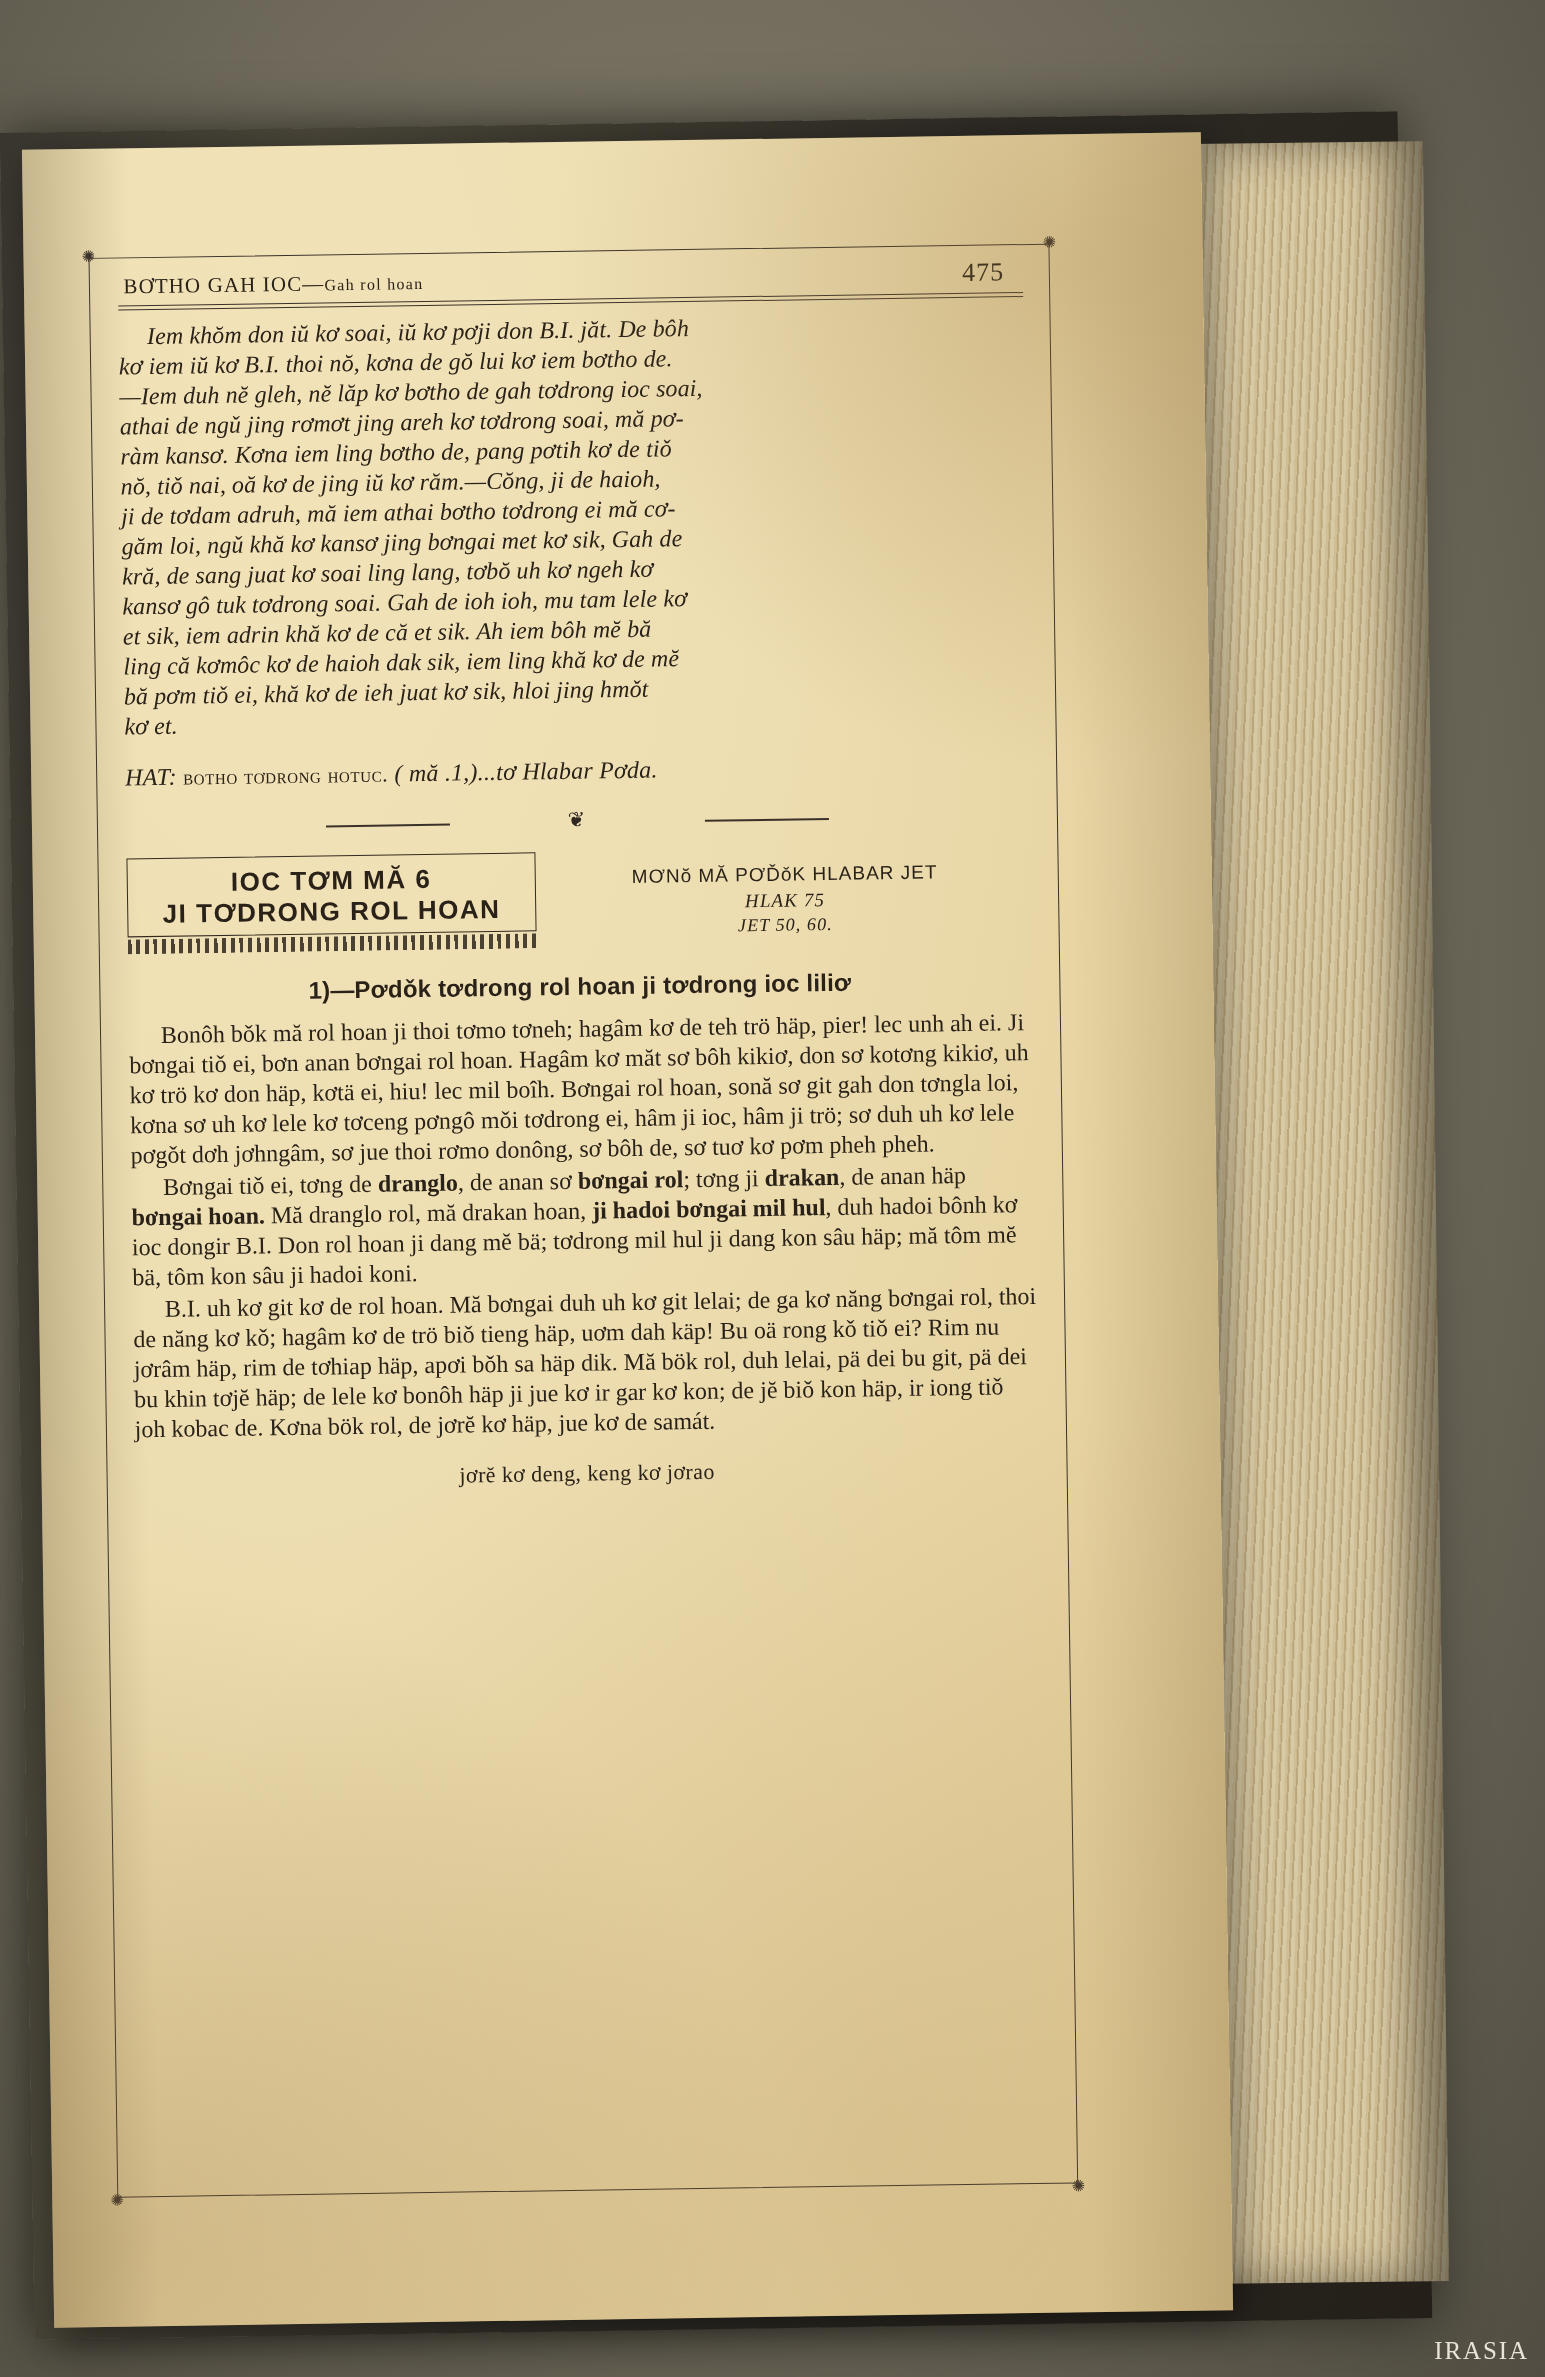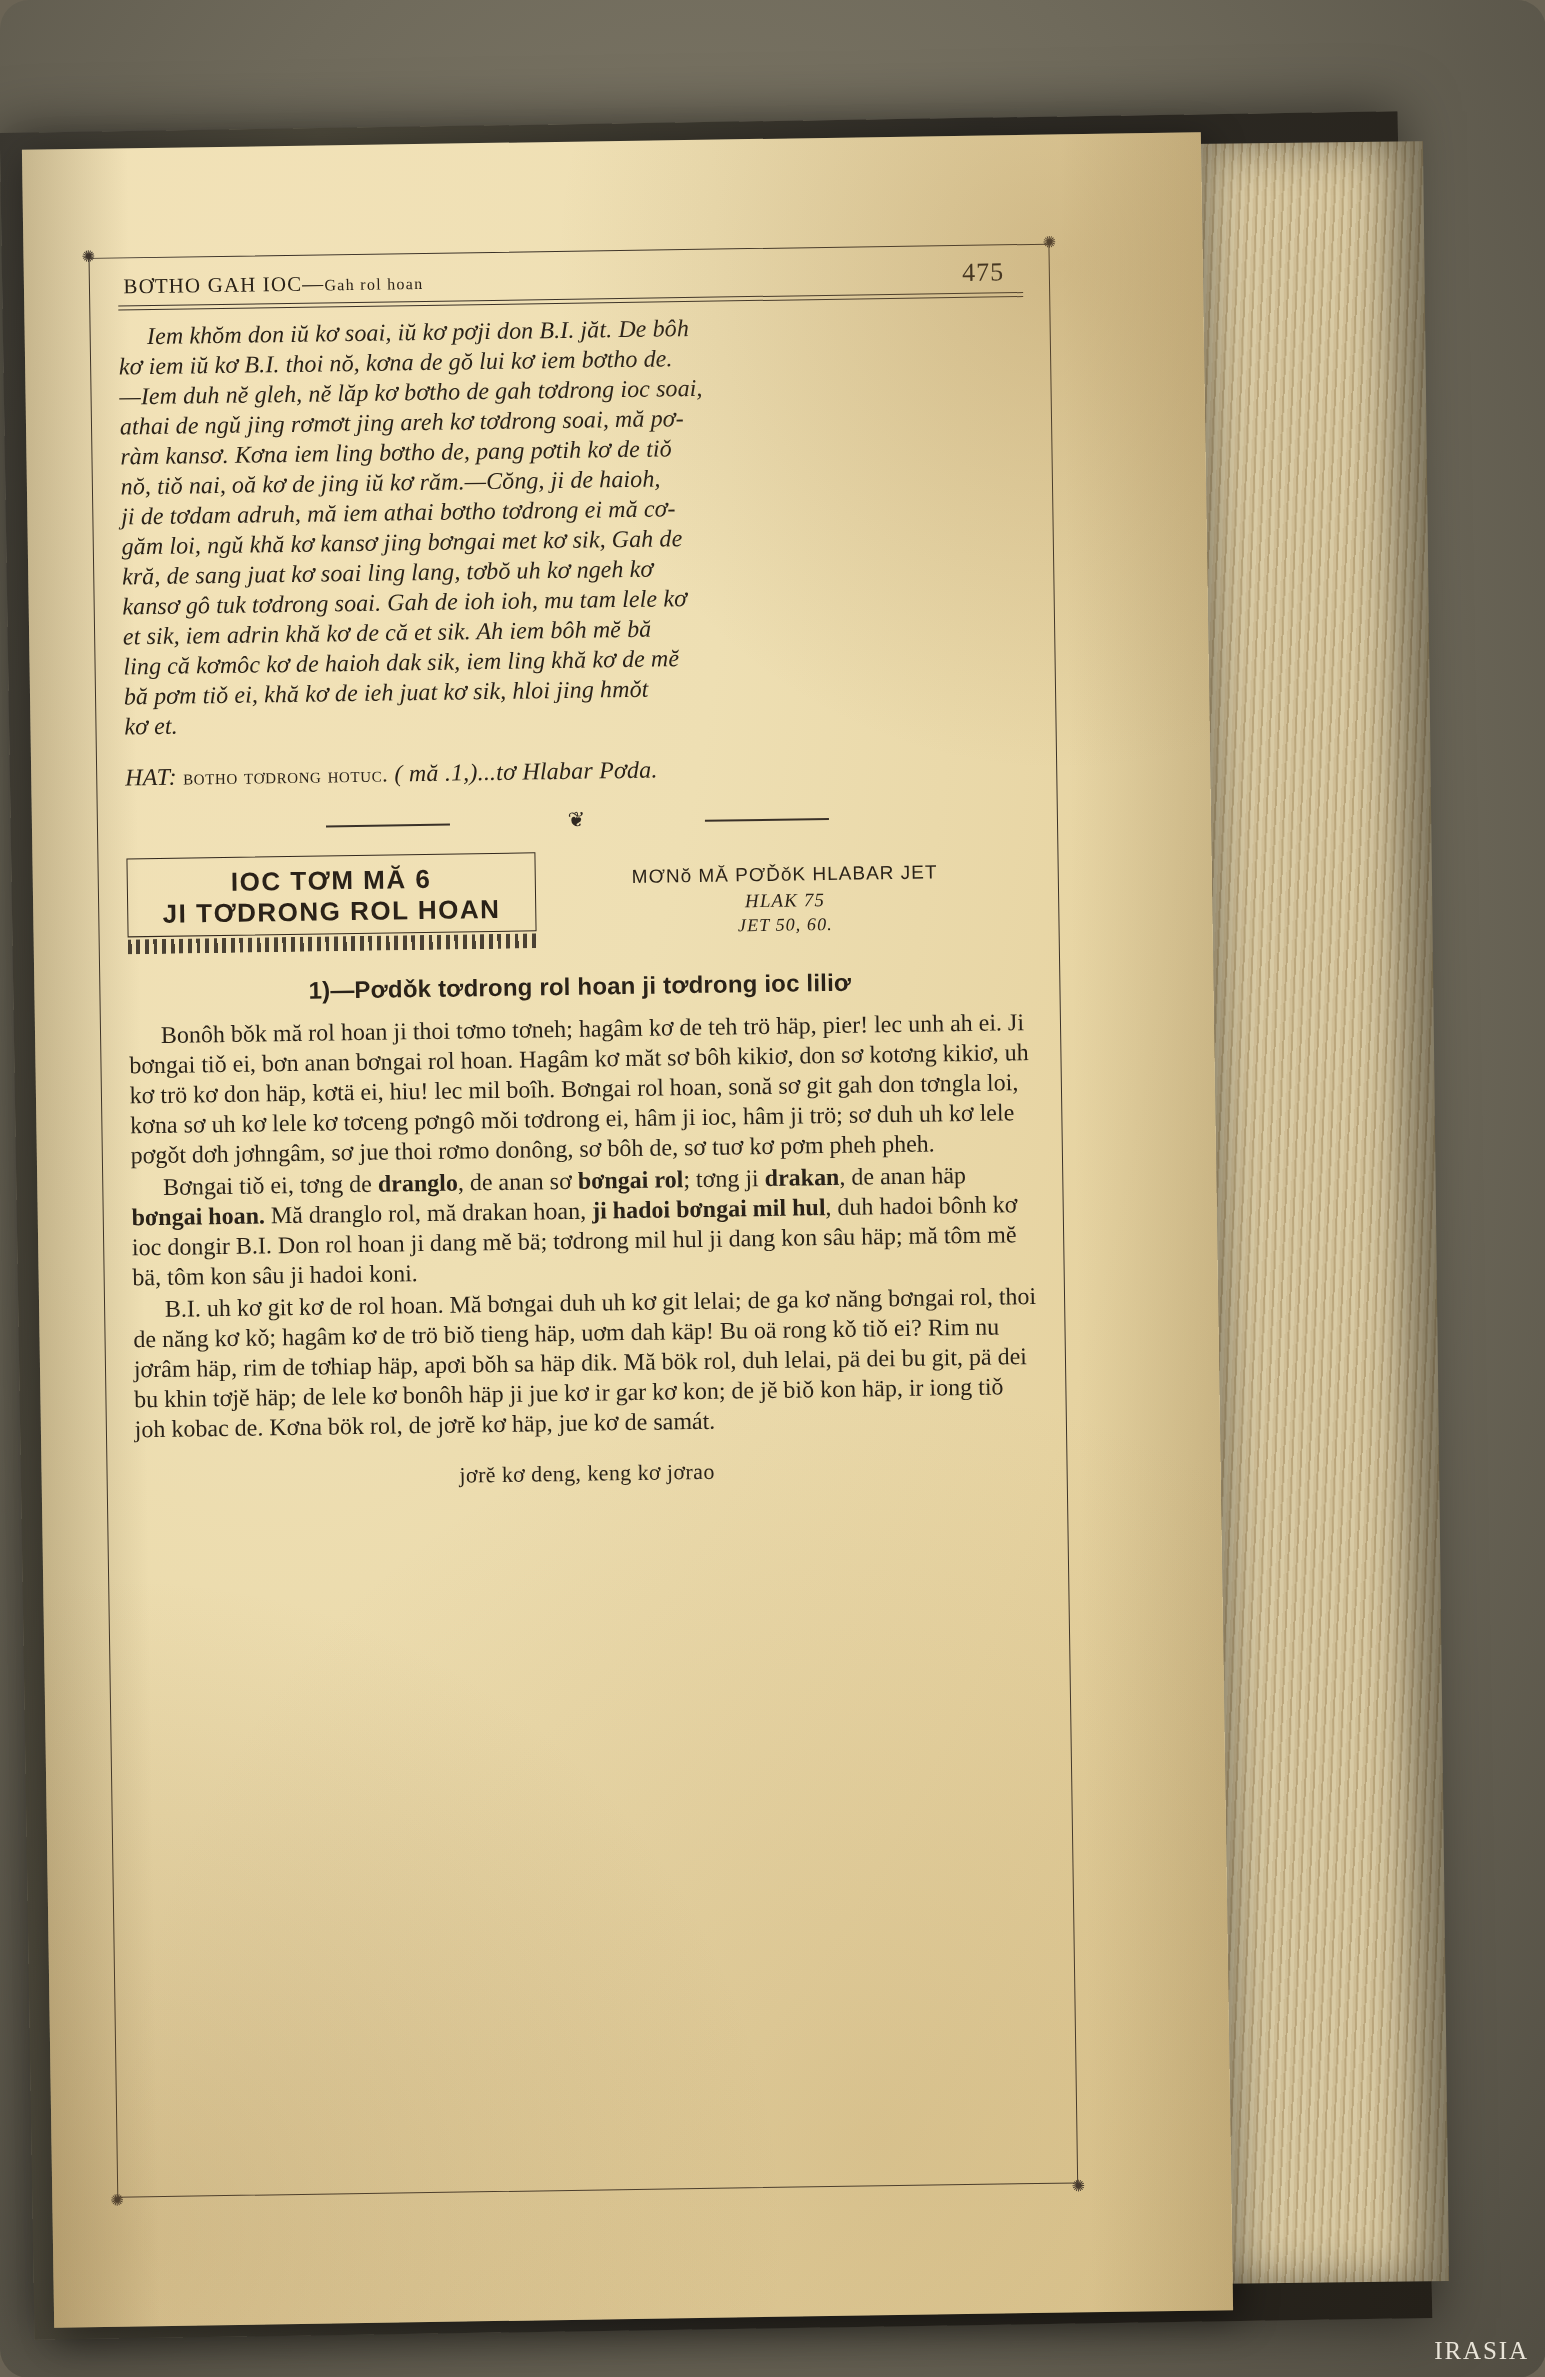--- a/index.html
+++ b/index.html
@@ -14,21 +14,20 @@
     font-family: "Liberation Serif", serif;
   }
 
   
   #photo {
     position: absolute;
     left: 0; top: 0;
     width: 1546px; height: 2378px;
     background:
       radial-gradient(ellipse at 45% 40%, #8d8673 0%, #6f6a5b 55%, #514d42 100%);
-    border-radius: 29px;
   }
 
   
   #cover {
     position: absolute;
     left: 17px; top: 122px;
     width: 1398px; height: 2207px;
     background: linear-gradient(100deg, #3a3730 0%, #4a4639 18%, #2e2b25 55%, #242019 100%);
     transform: rotate(-0.9deg);
     box-shadow: 0 0 57px rgba(0,0,0,.55);

